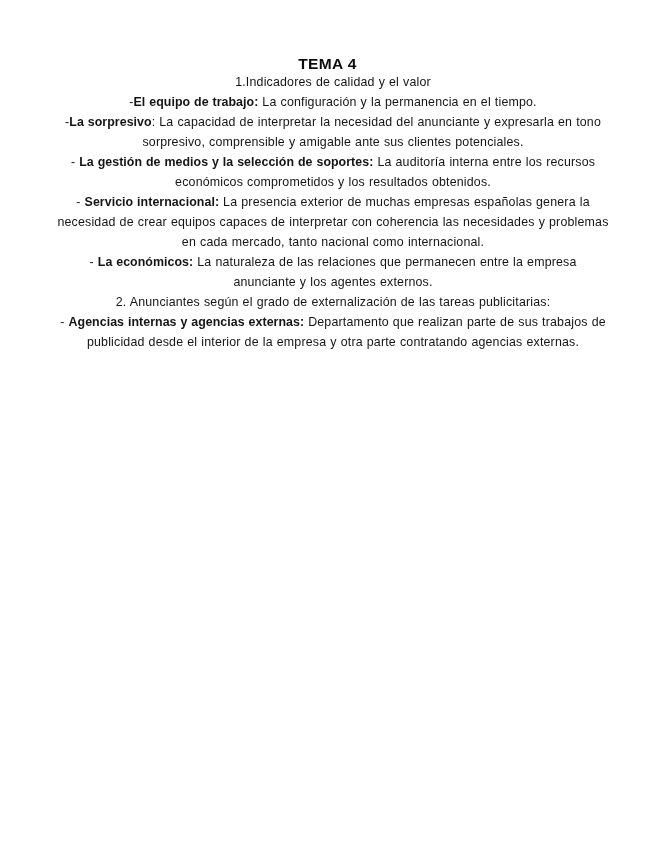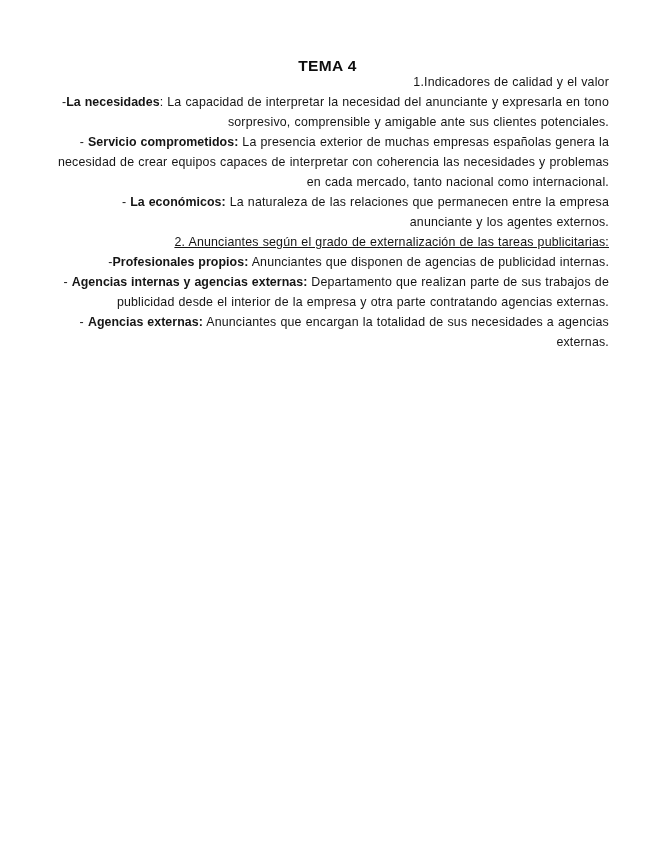--- a/index.html
+++ b/index.html
@@ -21,74 +21,74 @@
     height: 848px;
     background: #ffffff;
     box-sizing: border-box;
     overflow: hidden;
   }
   .doc-title {
     text-align: center;
     font-size: 15.5px;
     font-weight: bold;
     letter-spacing: 0.4px;
-    margin: 16px;
-    padding: 41px 0 0 0;
+    margin: 0;
+    padding: 55px 0 0 0;
     line-height: 1.2;
     color: #0d0d0d;
   }
   .body-area {
     position: absolute;
     left: 57px;
     top: 72px;
     width: 552px;
   }
   p.para {
     margin: 0;
     font-size: 12.4px;
     line-height: 20px;
     letter-spacing: 0.18px;
     word-spacing: 0.4px;
     color: #151515;
-    text-align: right;
+    text-align: center;
   }
   p.para b {
     font-weight: bold;
     letter-spacing: 0.05px;
   }
   
   .sp-1   { margin-top: 0px; }
   .sp-sm  { margin-top: 12px; }
   .sp-md  { margin-top: 13px; }
-  .sp-gap { margin-top: 50px; text-decoration: underline; }
+  .sp-gap { margin-top: 50px; }
 </style>
 </head>
 <body>
 
 <div class="page">
 
   <h1 class="doc-title">TEMA 4</h1>
 
   <div class="body-area">
 
     <p class="para sp-1">1.Indicadores de calidad y el valor</p>
 
+    <p class="para sp-sm"><span>-</span><b>El equipo de trabajo:</b><span> La configuración y la permanencia en el tiempo.</span></p>
 
-    <p class="para sp-md"><span>-</span><b>La necesidades</b><span>: La capacidad de interpretar la necesidad del anunciante y expresarla en tono sorpresivo, comprensible y amigable ante sus clientes potenciales.</span></p>
+    <p class="para sp-md"><span>-</span><b>La sorpresivo</b><span>: La capacidad de interpretar la necesidad del anunciante y expresarla en tono sorpresivo, comprensible y amigable ante sus clientes potenciales.</span></p>
+
+    <p class="para sp-md"><span>- </span><b>La gestión de medios y la selección de soportes:</b><span> La auditoría interna entre los recursos económicos comprometidos y los resultados obtenidos.</span></p>
 
 
-
-    <p class="para sp-md"><span>- </span><b>Servicio comprometidos:</b><span>  La presencia exterior de muchas empresas españolas genera la necesidad de crear equipos capaces de interpretar con coherencia las necesidades y problemas en cada mercado, tanto nacional como internacional.</span></p>
+    <p class="para sp-md"><span>- </span><b>Servicio internacional:</b><span>  La presencia exterior de muchas empresas españolas genera la necesidad de crear equipos capaces de interpretar con coherencia las necesidades y problemas en cada mercado, tanto nacional como internacional.</span></p>
 
 
     <p class="para sp-md"><span>- </span><b>La económicos:</b><span> La naturaleza de las relaciones que permanecen entre la empresa anunciante y los agentes externos.</span></p>
 
     <p class="para sp-gap">2. Anunciantes según el grado de externalización de las tareas publicitarias:</p>
 
-    <p class="para sp-sm"><span>-</span><b>Profesionales propios:</b><span> Anunciantes que disponen de agencias de publicidad internas.</span></p>
 
 
     <p class="para sp-md"><span>- </span><b>Agencias internas y agencias externas:</b><span>  Departamento que realizan parte de sus trabajos de publicidad desde el interior de la empresa y otra parte contratando agencias externas.</span></p>
 
-    <p class="para sp-md"><span>- </span><b>Agencias externas:</b><span>  Anunciantes que encargan la totalidad de sus necesidades a agencias externas.</span></p>
 
   </div>
 </div>
 
 </body></html>

